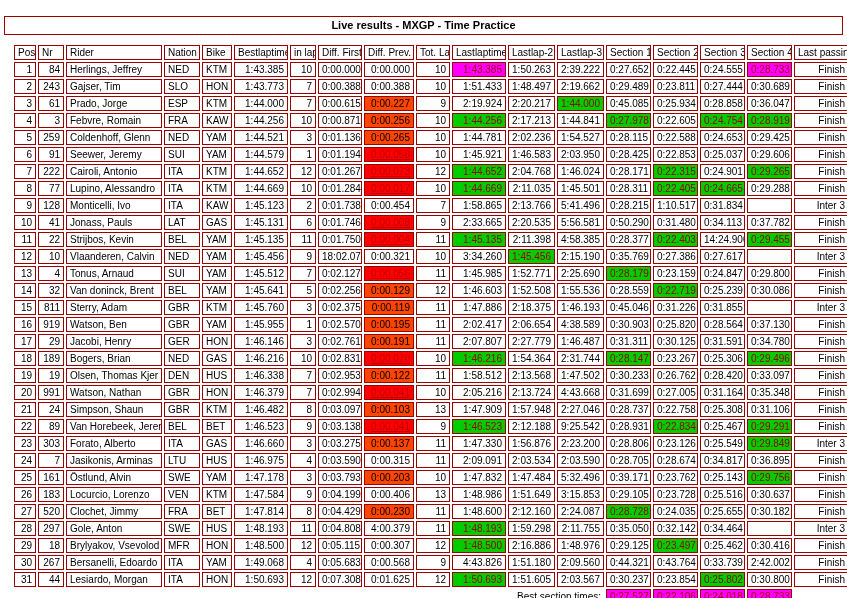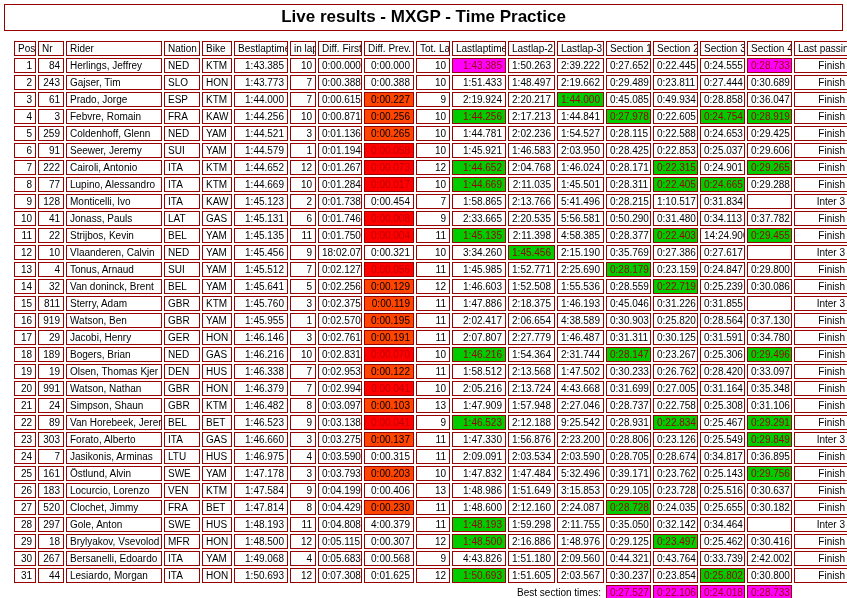--- a/index.html
+++ b/index.html
@@ -1,26 +1,26 @@
 <!DOCTYPE html>
 <html><head>
 <meta charset="utf-8">
 <style>
   html,body{margin:0;padding:0;background:#fff;}
   body{font-family:"Liberation Sans","DejaVu Sans",sans-serif;color:#000;width:847px;height:598px;overflow:hidden;box-sizing:border-box;}
   .wrap{padding:4px 4px 0 4px;}
-  .title-box{margin-top:0;border:1px solid #990000;text-align:center;font-weight:bold;font-size:17px;padding:2px 0 3px 0;}
+  .title-box{margin-top:12px;border:1px solid #990000;text-align:center;font-weight:bold;font-size:11px;padding:2px 0 3px 0;}
   table.results{border-collapse:separate;border-spacing:2px;table-layout:fixed;width:839px;margin:8px;}
   table.results td,table.results th{border:1px solid #990000;font-size:10px;font-weight:normal;padding:0 3px;height:13px;line-height:13px;white-space:nowrap;overflow:hidden;box-sizing:border-box;background:#fff;}
   table.results th{text-align:left;}
   .al{text-align:left;}
   .ar{text-align:right;}
   .hl-best{background:#ff00ff !important;color:#990000;}
   .hl-pb{background:#00cc00 !important;color:#990000;}
-  .hl-gap-small{background:#ff0000 !important;color:#c00000;}
+  .hl-gap-small{background:#ff0000 !important;color:#c00000;text-decoration:underline;}
   .hl-gap-mid{background:#ff4500 !important;color:#000;}
   td.noborder{border:none !important;background:transparent !important;}
   td.footer-label{font-weight:bold;font-size:11px;}
   .bottom-rule{border-top:1px solid #990000;height:0;margin-top:0px;}
 </style>
 </head>
 <body>
 
 <div class="wrap">
   <div class="title-box">Live results - MXGP - Time Practice</div>
@@ -116,21 +116,21 @@
           <td class="al">KTM</td>
           <td class="ar">1:44.000</td>
           <td class="ar">7</td>
           <td class="ar">0:00.615</td>
           <td class="ar hl-gap-mid">0:00.227</td>
           <td class="ar">9</td>
           <td class="ar">2:19.924</td>
           <td class="ar">2:20.217</td>
           <td class="ar hl-pb">1:44.000</td>
           <td class="ar">0:45.085</td>
-          <td class="ar">0:49.934</td>
+          <td class="ar">0:25.934</td>
           <td class="ar">0:28.858</td>
           <td class="ar">0:36.047</td>
           <td class="ar">Finish</td>
         </tr>
         <tr>
           <td class="ar">4</td>
           <td class="ar">3</td>
           <td class="al">Febvre, Romain</td>
           <td class="al">FRA</td>
           <td class="al">KAW</td>

